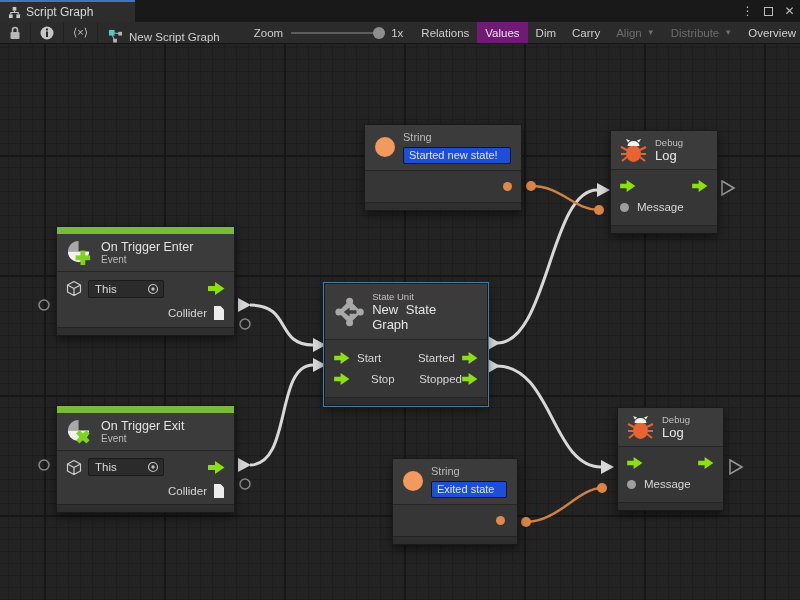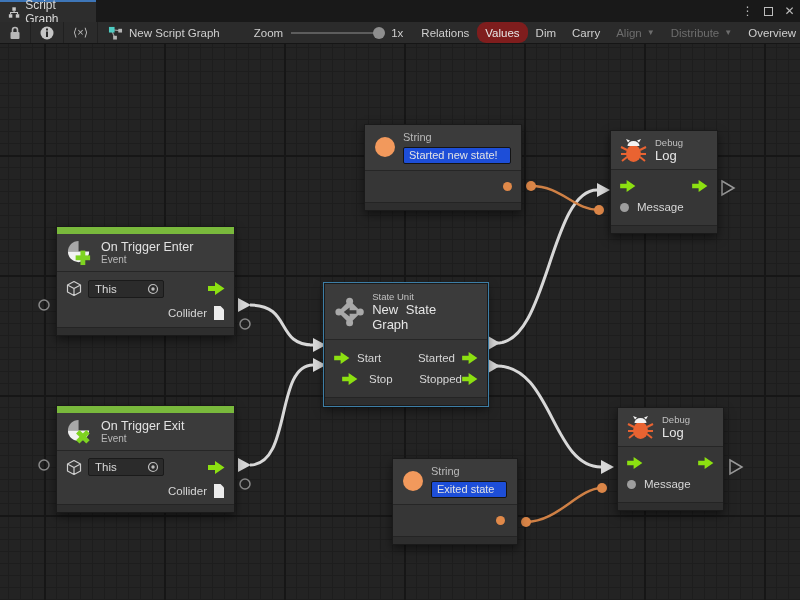--- a/index.html
+++ b/index.html
@@ -2,42 +2,42 @@
 <html><head>
 <meta charset="utf-8">
 <style>
   * { margin:0; padding:0; box-sizing:border-box; }
   html,body { width:800px; height:600px; overflow:hidden; background:#191919;
     font-family:"Liberation Sans", sans-serif; -webkit-font-smoothing:antialiased; }
 
   
   .tabbar { position:absolute; left:0; top:0; width:800px; height:22px; background:#191919;
     display:flex; align-items:stretch; }
-  .tab { width:96px; background:#2d2d2d; border-top:2px solid #3e76b8; display:flex;
+  .tab { width:135px; background:#2d2d2d; border-top:2px solid #3e76b8; display:flex;
     align-items:center; gap:5px; padding:0 8px; color:#d8d8d8; font-size:12px; }
   .win-controls { margin-left:auto; display:flex; align-items:center; gap:4px; padding-right:2px; color:#bdbdbd; }
   .win-btn { width:17px; height:18px; display:flex; align-items:center; justify-content:center;
     font-size:12px; cursor:default; }
   .maxi { width:9px; height:9px; border:1.5px solid #bdbdbd; display:inline-block; }
 
   
   .toolbar { position:absolute; left:0; top:22px; width:800px; height:22px; background:#2b2b2b;
     border-bottom:1px solid #151515; display:flex; align-items:stretch; color:#cfcfcf;
     font-size:11.5px; white-space:nowrap; overflow:hidden; }
   .tb-btn { display:flex; align-items:center; justify-content:center; padding:0 9px;
     border-right:1px solid #202020; }
   .tb-toggle { display:flex; align-items:center; padding:0 8px; gap:3px; }
-  .tb-toggle.active { background:#7f1d1d; color:#e8e8e8;border-radius:9px; }
+  .tb-toggle.active { background:#701a75; color:#e8e8e8; }
   .tb-toggle.disabled { color:#6d6d6d; }
   .caret { font-size:8px; margin-left:2px; }
   .zoom-group { display:flex; align-items:center; gap:8px; padding:0 10px; }
   .zoom-track { position:relative; width:92px; height:2px; background:#5d5d5d; }
   .zoom-handle { position:absolute; right:-2px; top:-5px; width:12px; height:12px;
     border-radius:50%; background:#8e8e8e; }
-  .graph-name-group { display:flex; align-items:center; gap:6px; padding:0 10px;
+  .graph-name-group { display:flex; align-items:flex-end; gap:6px; padding:0 10px;
     border-left:1px solid #202020; }
   .divider-v { width:1px; background:#202020; }
 
   
   .canvas { position:absolute; left:0; top:44px; width:800px; height:556px; background-color:#232323;
     background-image:
       linear-gradient(#161616 2px, transparent 2px),
       linear-gradient(90deg, #161616 2px, transparent 2px),
       linear-gradient(#1d1d1d 1px, transparent 1px),
       linear-gradient(90deg, #1d1d1d 1px, transparent 1px);
@@ -320,21 +320,21 @@
         <span>Start</span>
       </span>
       <span style="display:flex;align-items:center;gap:7px;">
         <span>Started</span>
         <svg width="16" height="12" viewBox="0 0 17 13">
             <path d="M0,4 h7 v-4 l9.5,6.5 -9.5,6.5 v-4 h-7 z" fill="#8ce011"></path>
           </svg>
       </span>
     </div>
     <div class="row between" style="height:21px;">
-      <span style="display:flex;align-items:center;gap:11px;margin-left:8px;">
+      <span style="display:flex;align-items:center;gap:21px;">
         <svg width="16" height="12" viewBox="0 0 17 13">
             <path d="M0,4 h7 v-4 l9.5,6.5 -9.5,6.5 v-4 h-7 z" fill="#8ce011"></path>
           </svg>
         <span>Stop</span>
       </span>
       <span style="display:flex;align-items:center;">
         <span>Stopped</span>
         <svg width="16" height="12" viewBox="0 0 17 13">
             <path d="M0,4 h7 v-4 l9.5,6.5 -9.5,6.5 v-4 h-7 z" fill="#8ce011"></path>
           </svg>

